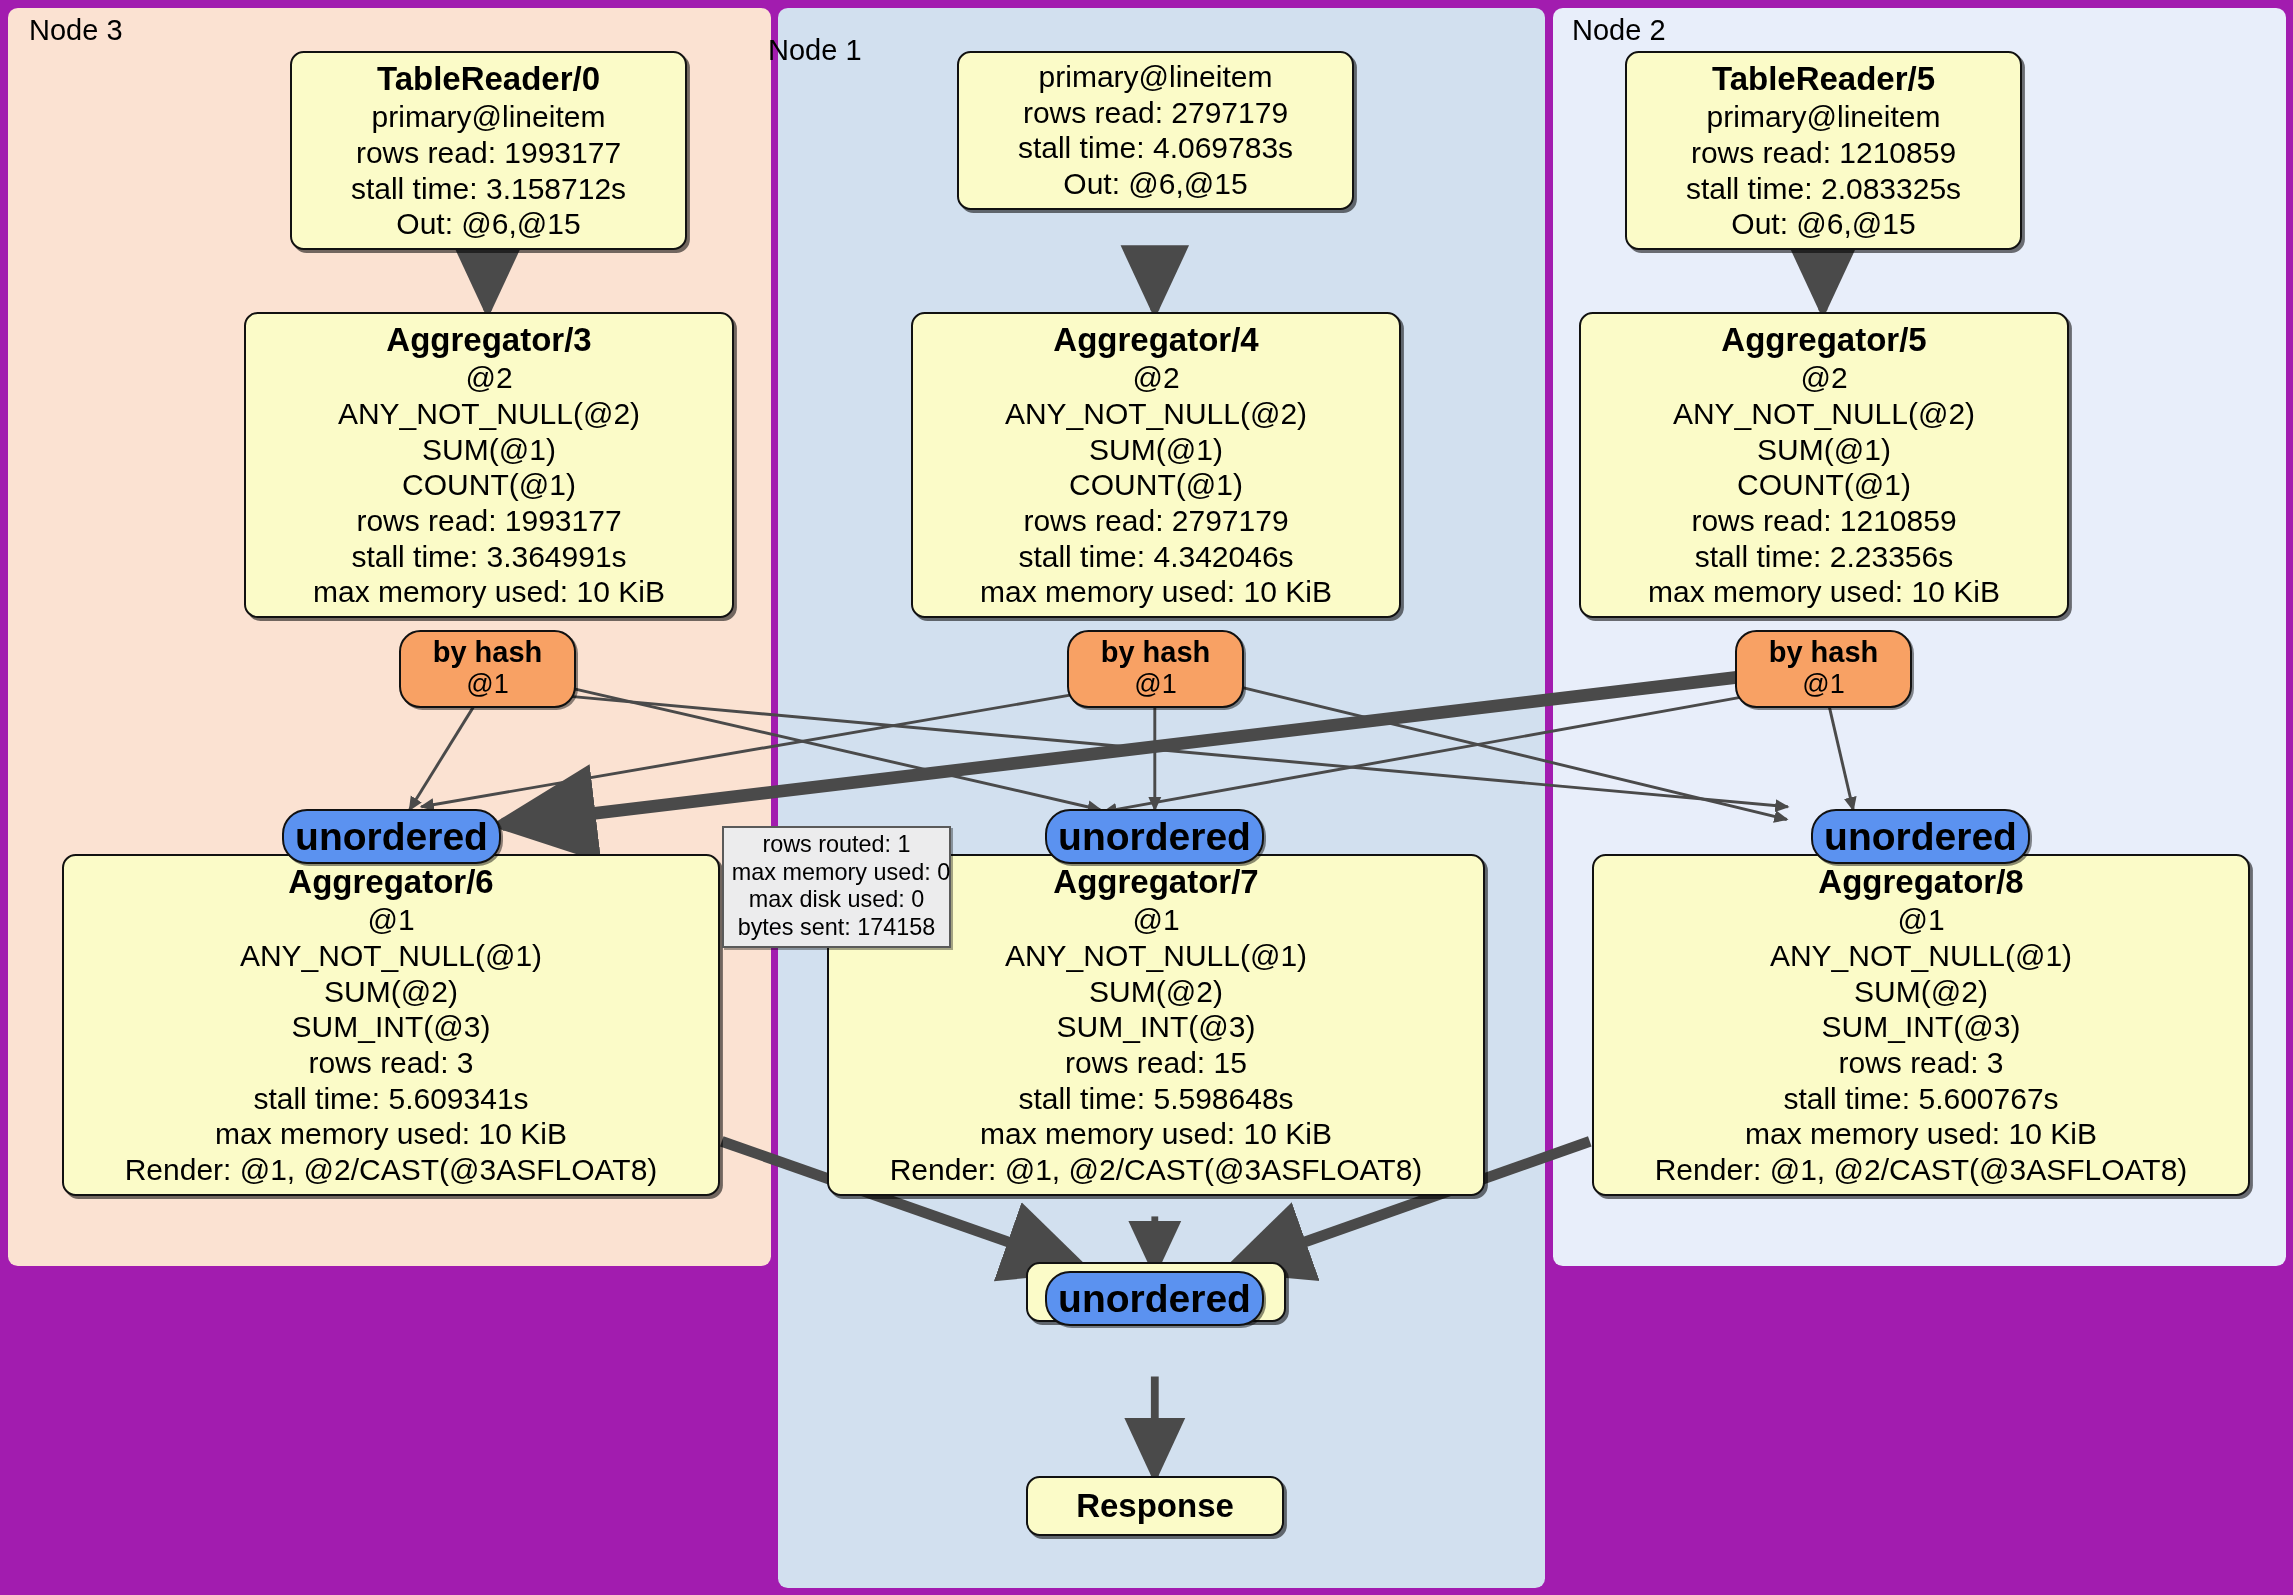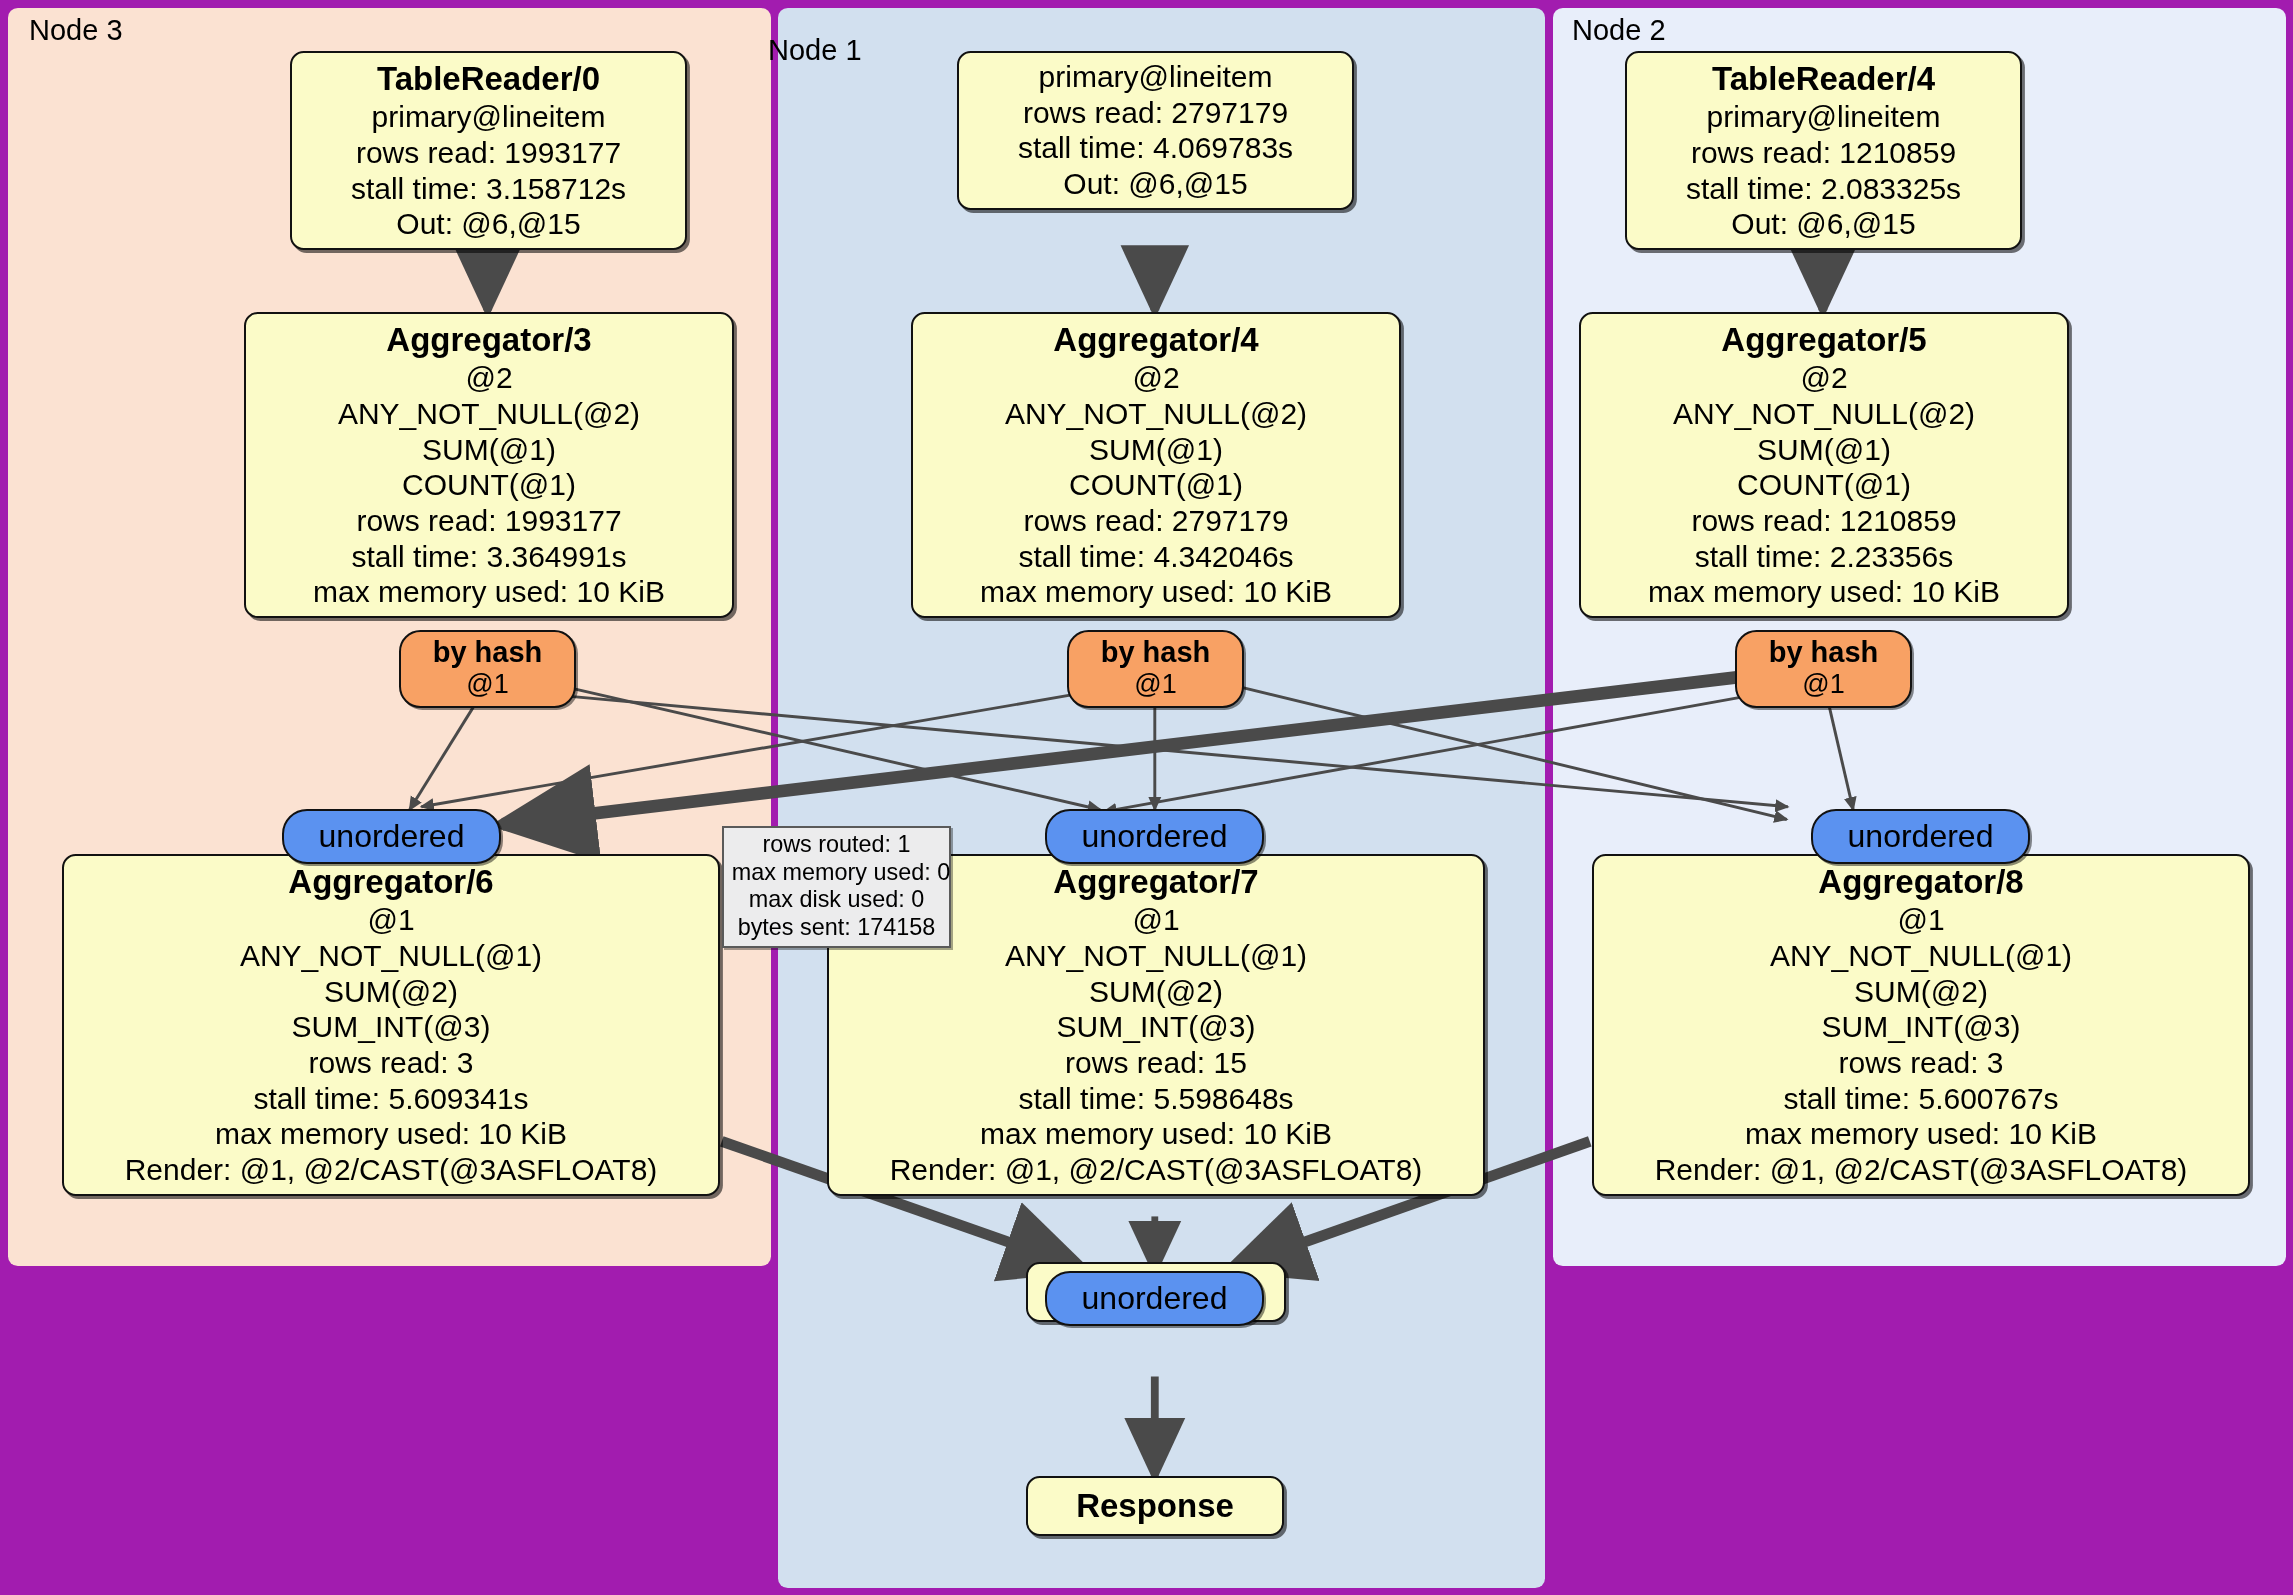--- a/index.html
+++ b/index.html
@@ -96,22 +96,22 @@
     border: 2.9px solid #111;
     border-radius: 25px;
     text-align: center;
     z-index: 9;
     display: flex;
     align-items: center;
     justify-content: center;
     box-shadow: 2px 2px 0 rgba(0,0,0,0.45);
   }
   .sync span {
-    font-weight: normal;
-    font-size: 32px;
+    font-weight: bold;
+    font-size: 39px;
     color: #000;
     white-space: nowrap;
   }
 
   
   .stats {
     position: absolute;
     box-sizing: border-box;
     background: #ececed;
     border: 2px solid #5a5a5a;
@@ -193,21 +193,21 @@
   </div>
 
   <div class="proc" style="left:957px; top:51px; width:397px;">
     <span class="ln">primary@lineitem</span>
     <span class="ln">rows read: 2797179</span>
     <span class="ln">stall time: 4.069783s</span>
     <span class="ln">Out: @6,@15</span>
   </div>
 
   <div class="proc" style="left:1625px; top:51px; width:397px;">
-    <span class="ttl">TableReader/4</span>
+    <span class="ttl">TableReader/5</span>
     <span class="ln">primary@lineitem</span>
     <span class="ln">rows read: 1210859</span>
     <span class="ln">stall time: 2.083325s</span>
     <span class="ln">Out: @6,@15</span>
   </div>
 
   <div class="proc" style="left:244px; top:312px; width:490px;">
     <span class="ttl">Aggregator/3</span>
     <span class="ln">@2</span>
     <span class="ln">ANY_NOT_NULL(@2)</span>

